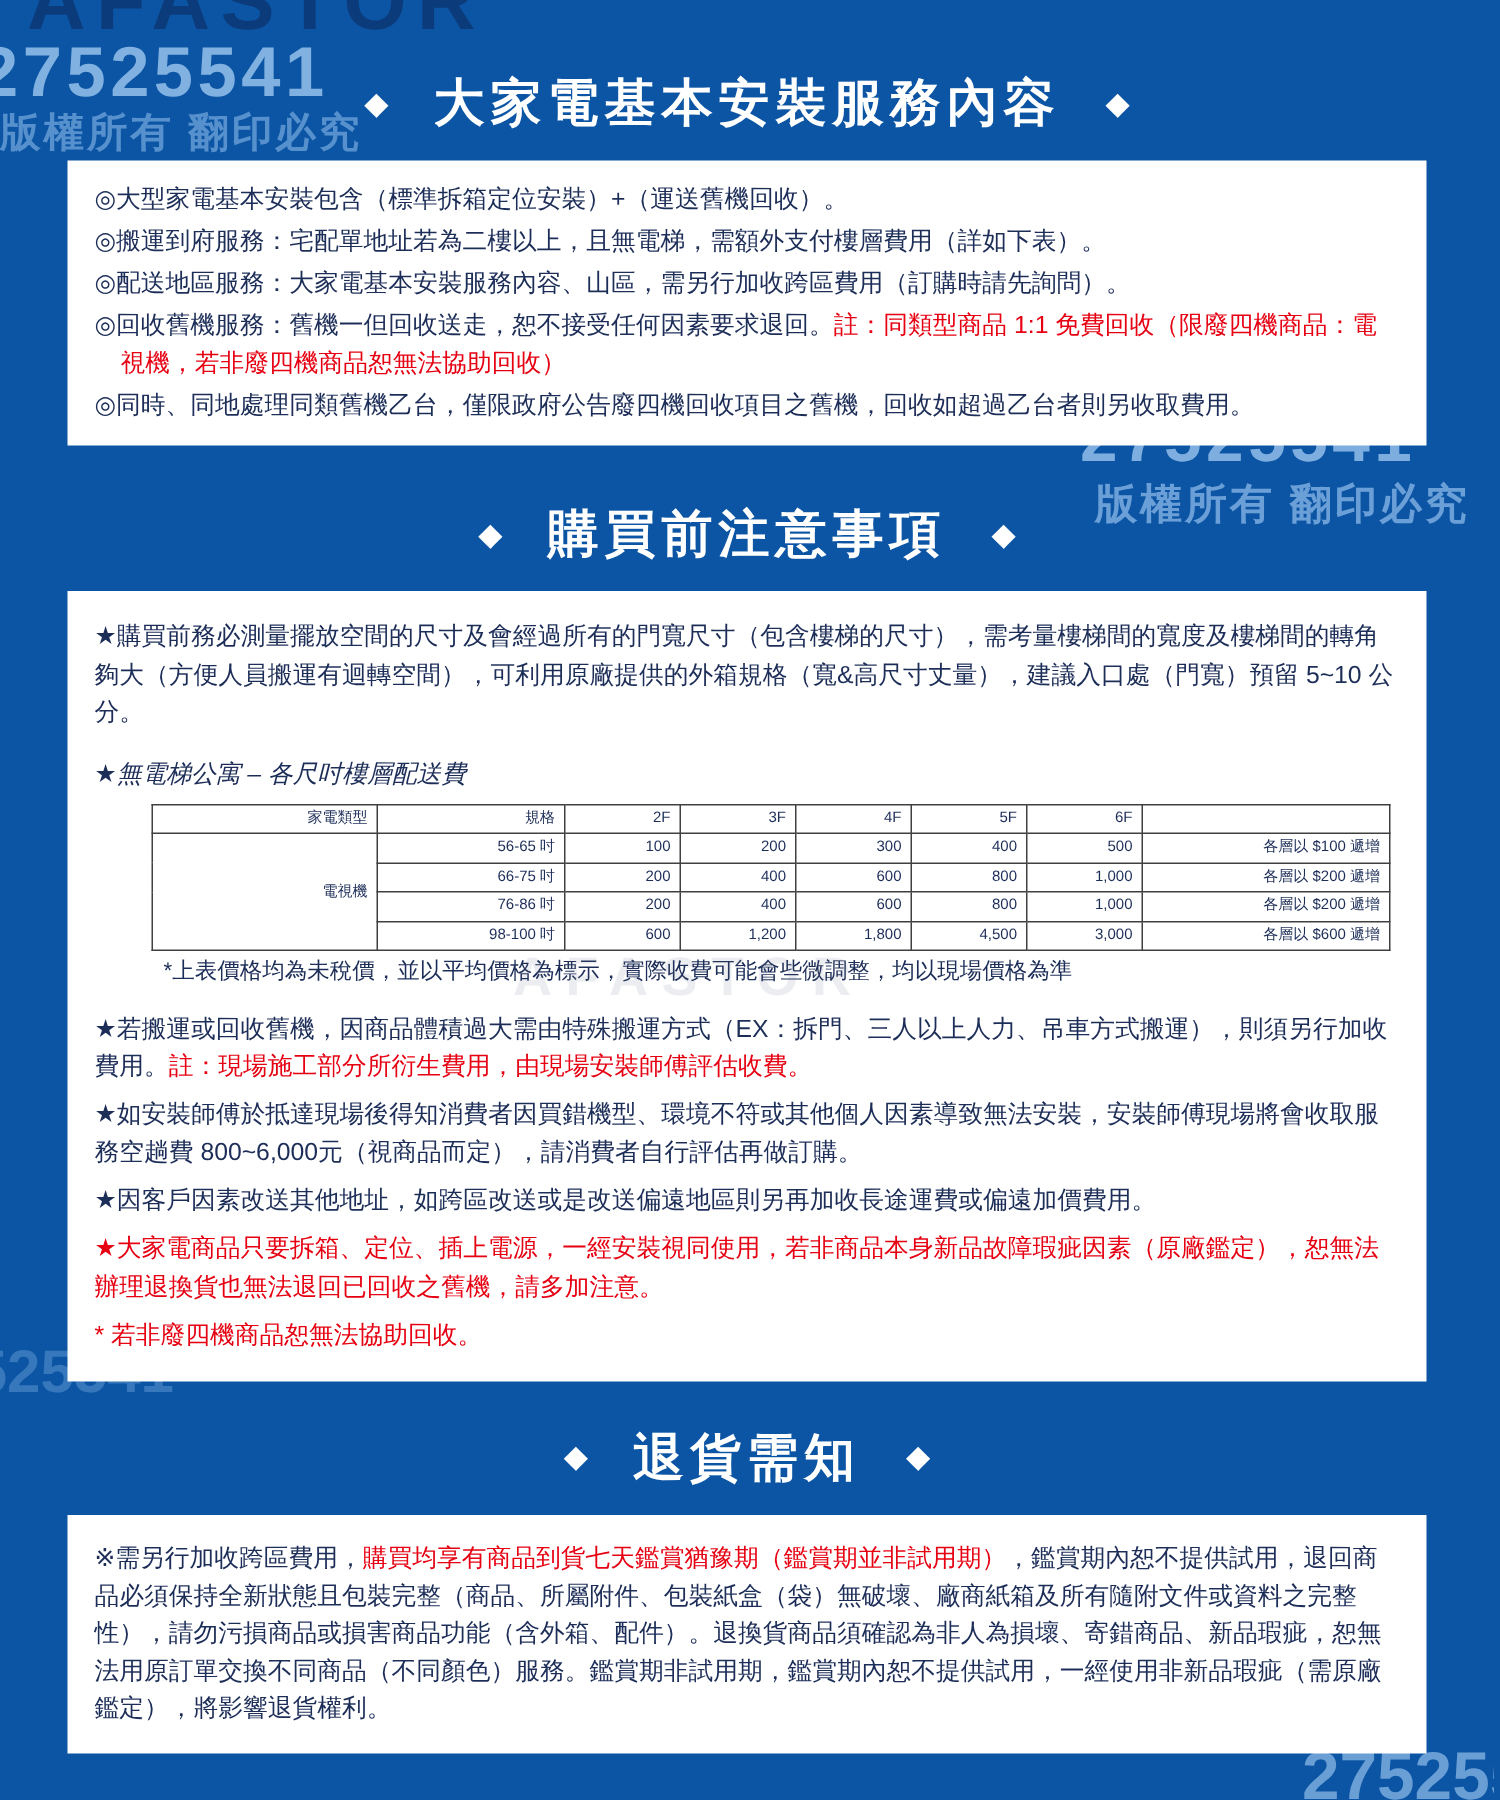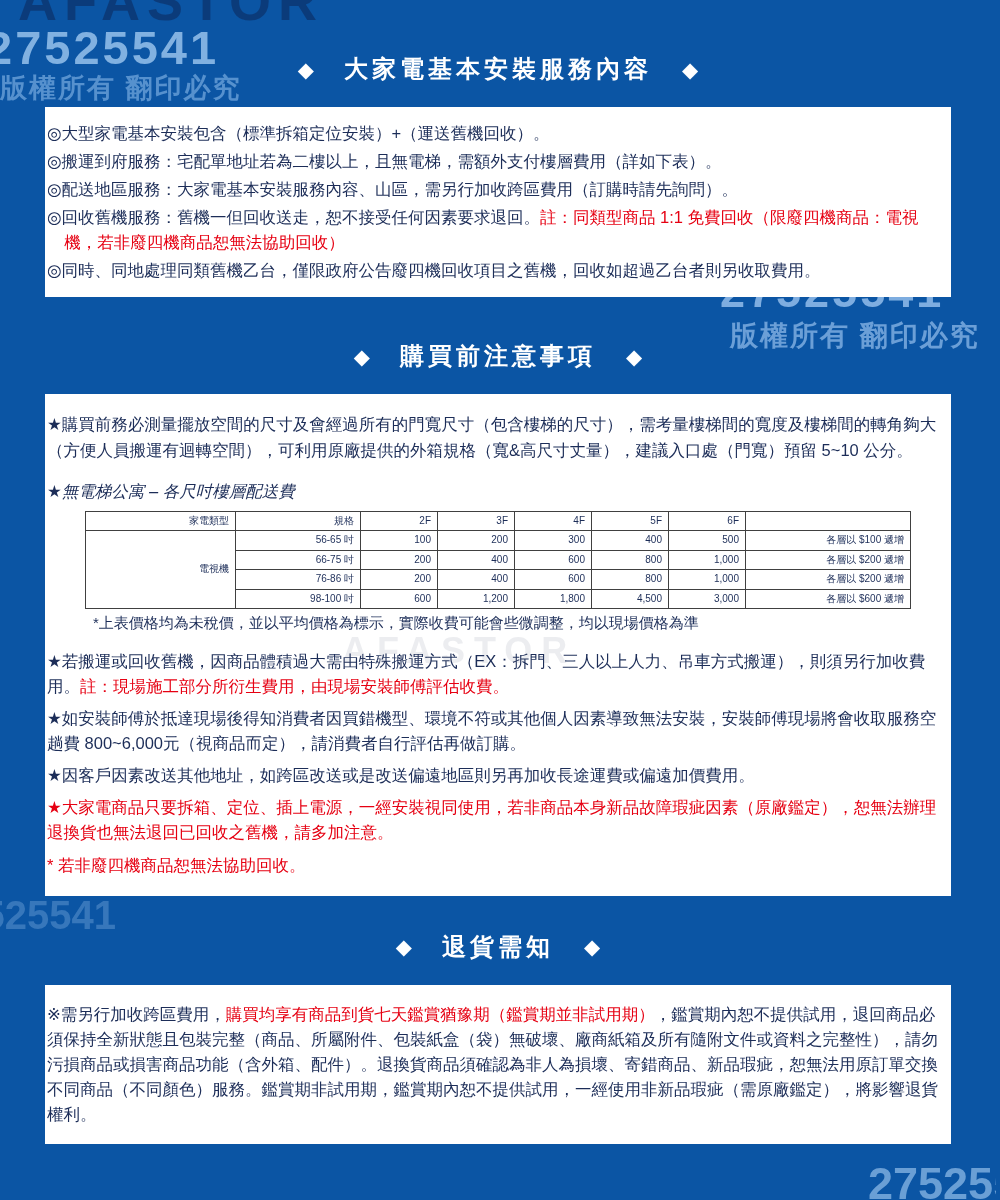--- a/index.html
+++ b/index.html
@@ -19,27 +19,27 @@
   .wm-copy-tl     { top:70px;  left:0px;   font-size:27px; color:rgba(150,195,240,0.55); letter-spacing:2px; }
   .wm-serial-r    { top:266px; left:720px; font-size:45px; color:rgba(170,208,246,0.72); letter-spacing:3px; }
   .wm-copy-r      { top:317px; left:730px; font-size:28px; color:rgba(160,200,242,0.65); letter-spacing:2px; }
   .wm-serial-bl   { top:893px; left:-62px; font-size:40px; color:rgba(160,200,242,0.30); }
   .wm-serial-br   { top:1158px; left:868px; font-size:45px; color:rgba(170,208,246,0.60); }
   .wm-brand-faint { top:630px; left:342px; font-size:36px; color:rgba(95,108,130,0.12); letter-spacing:9px; z-index:2; }
 
   .content { position:relative; z-index:1; padding-top:46px; }
 
   .title-row { display:flex; align-items:center; justify-content:center; gap:30px; margin-bottom:15px; height:46px; }
-  .title-text { color:#ffffff; font-size:24px; font-weight:bold; letter-spacing:4px; }
+  .title-text { color:#ffffff; font-size:34px; font-weight:bold; letter-spacing:4px; }
   .diamond { color:#ffffff; font-size:21px; line-height:1; }
 
   .box {
     background:#ffffff;
     margin:0 45px;
-    padding:11px 2px;
+    padding:11px 18px;
     color:#1c2d58;
     font-size:16.5px;
     line-height:1.52;
   }
   .box-s1 { margin-bottom:36px; }
   .box-s2 { margin-bottom:28px; }
   .box-s3 { margin-bottom:0; }
 
   .box-s1 p { padding-left:1.05em; text-indent:-1.05em; margin:3px 0; }
   .box-s2 p { margin:7px 0; }

